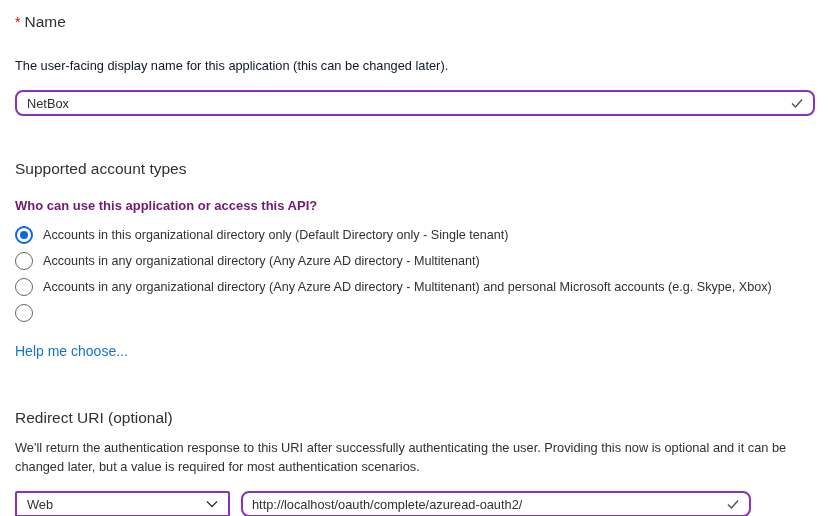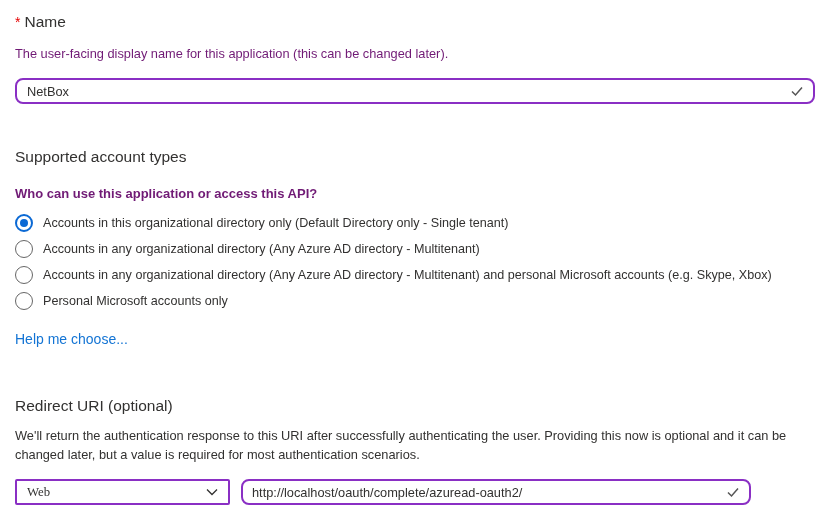--- a/index.html
+++ b/index.html
@@ -14,24 +14,24 @@
 
   .section-title {
     font-size: 15.5px;
     font-weight: 400;
     color: #323130;
     line-height: 20px;
   }
   .required-marker { color: #e50000; margin-right: 4px; font-size: 14px; }
 
   .field-desc {
-    margin-top: 12px;
+    margin-top: 24px;
     font-size: 12.8px;
     line-height: 19px;
-    color: #701a75;
+    color: #0f172a;
   }
 
   .input-wrap {
     margin-top: 15px;
     height: 26px;
     border: 2px solid #8a2fc4;
     border-radius: 8px;
     background: #fff;
     display: flex;
     align-items: center;
@@ -117,21 +117,20 @@
   .platform-select {
     width: 215px;
     height: 26px;
     border: 2px solid #8a2fc4;
     border-radius: 2px;
     display: flex;
     align-items: center;
     padding: 0 9px 0 10px;
     cursor: pointer;
     background: #fff;
-    font-family: Liberation Serif, serif;
   }
   .platform-select .select-text {
     flex: 1;
     font-size: 12.8px;
     color: #323130;
   }
   .uri-input-wrap {
     width: 510px;
     margin-top: 0;
     margin-left: 11px;
@@ -172,21 +171,20 @@
       <div class="radio-row">
         <span class="radio-circle"></span>
         <span class="radio-label">Accounts in any organizational directory (Any Azure AD directory - Multitenant)</span>
       </div>
       <div class="radio-row">
         <span class="radio-circle"></span>
         <span class="radio-label">Accounts in any organizational directory (Any Azure AD directory - Multitenant) and personal Microsoft accounts (e.g. Skype, Xbox)</span>
       </div>
       <div class="radio-row">
         <span class="radio-circle"></span>
-        <span class="radio-label">Personal Microsoft accounts only</span>
       </div>
     </div>
 
     <a class="help-link" href="#">Help me choose...</a>
   </div>
 
   <div class="redirect-section">
     <div class="section-title">Redirect URI (optional)</div>
     <div class="redirect-desc">We'll return the authentication response to this URI after successfully authenticating the user. Providing this now is optional and it can be changed later, but a value is required for most authentication scenarios.</div>
 

